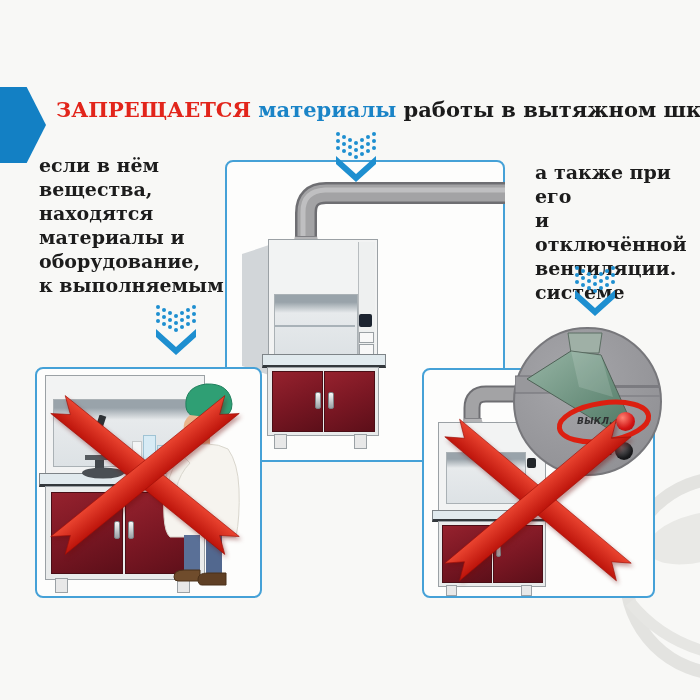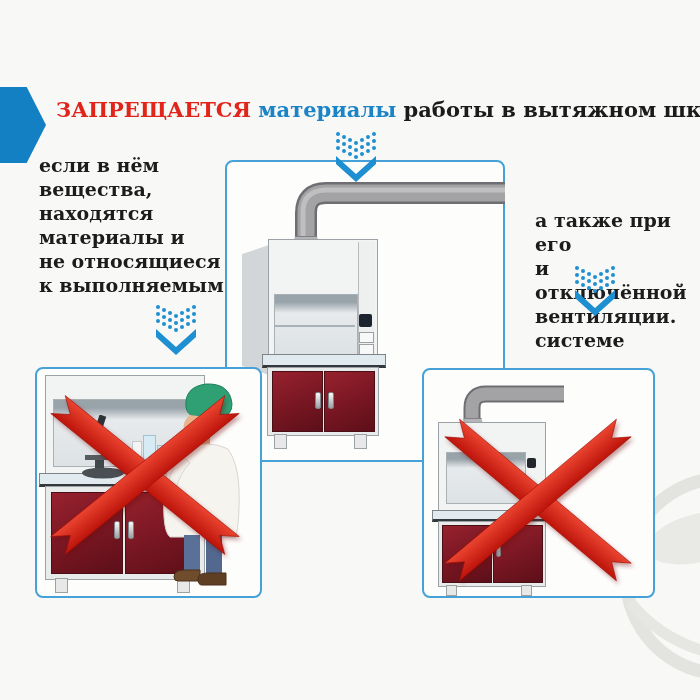--- a/index.html
+++ b/index.html
@@ -81,25 +81,25 @@
     <span style="color:#e2251b;">ЗАПРЕЩАЕТСЯ</span>
     <span style="color:#1a84c7;">материалы</span>
     <span style="color:#1b1b1b;">работы в вытяжном шкафу,</span>
   </div>
 
   <div class="abs serif note" style="left:39px;top:153px;width:200px;">
       <div>если в нём</div>
       <div>вещества,</div>
       <div>находятся</div>
       <div>материалы и</div>
-      <div>не относящиеся</div>
+      <div>оборудование,</div>
       <div>к выполняемым</div>
     </div>
 
-  <div class="abs serif note" style="left:535px;top:160px;width:160px;margin-top:48px;">
+  <div class="abs serif note" style="left:535px;top:160px;width:160px;">
       <div>а также при его</div>
       <div>и отключённой</div>
       <div>вентиляции.</div>
       <div>системе</div>
     </div>
 
   <div class="panel" style="left:225px;top:160px;width:276px;height:298px;">
 
     <svg class="abs" style="left:52px;top:6px;" width="226" height="94">
       <path d="M27,88 L27,45 Q27,25 47,25 L226,25" fill="none" stroke="#6e6e72" stroke-width="22"></path>
@@ -180,20 +180,38 @@
     <div class="worktop" style="left:8px;top:140px;width:118px;height:8px;"></div>
     <div class="base" style="left:14px;top:151px;width:106px;height:64px;"></div>
     <div class="door" style="left:18px;top:155px;width:48px;height:56px;"></div>
     <div class="door" style="left:69px;top:155px;width:48px;height:56px;"></div>
     <div class="handle" style="left:60px;top:172px;height:13px;width:3px;"></div>
     <div class="handle" style="left:72px;top:172px;height:13px;width:3px;"></div>
     <div class="leg" style="left:22px;top:215px;width:9px;height:9px;"></div>
     <div class="leg" style="left:97px;top:215px;width:9px;height:9px;"></div>
   </div>
 
+  <div class="abs" style="left:513px;top:327px;width:145px;height:145px;border-radius:50%;
+       background:radial-gradient(circle at 40% 35%,#a6a6aa,#8c8c90);border:2px solid #77777b;">
+    <svg class="abs" style="left:0;top:0;" width="145" height="145" viewBox="0 0 145 145">
+      <rect x="0" y="47" width="50" height="17" fill="#98989c" stroke="#717176" stroke-width="1"></rect>
+      <rect x="48" y="56" width="97" height="3" fill="#7b7b80"></rect>
+      <rect x="60" y="66" width="85" height="2" fill="#87878c"></rect>
+      <polygon points="53,4 87,4 84,24 56,24" fill="#9fb0a6" stroke="#5d6f64" stroke-width="1"></polygon>
+      <path d="M12,50 L56,22 L86,26 L112,84 L94,100 Z" fill="url(#fg)" stroke="#4e6156" stroke-width="1"></path>
+      <path d="M56,22 L86,26 L98,68 L64,58 Z" fill="#ffffff" opacity=".14"></path>
+      <ellipse cx="89" cy="93" rx="45" ry="19" fill="none" stroke="#dc1f10" stroke-width="5" transform="rotate(-8 89 93)"></ellipse>
+    </svg>
+    <div class="lbl" style="left:60px;top:87px;width:38px;text-align:right;">ВЫКЛ.</div>
+    <div class="pushbtn" style="left:101px;top:83px;width:19px;height:19px;
+         background:radial-gradient(circle at 35% 30%,#ff8273,#d31414 60%,#a30c07);"></div>
+    <div class="lbl" style="left:66px;top:118px;width:32px;text-align:right;">ВКЛ.</div>
+    <div class="pushbtn" style="left:100px;top:113px;width:18px;height:18px;
+         background:radial-gradient(circle at 35% 30%,#6f6f72,#17171a 65%);"></div>
+  </div>
 
   <svg class="abs" style="left:333px;top:130px;" width="46" height="54">
       <use href="#dotarrow"></use>
     </svg>
   <svg class="abs" style="left:153px;top:303px;" width="46" height="54">
       <use href="#dotarrow"></use>
     </svg>
   <svg class="abs" style="left:572px;top:264px;" width="46" height="54">
       <use href="#dotarrow"></use>
     </svg>

